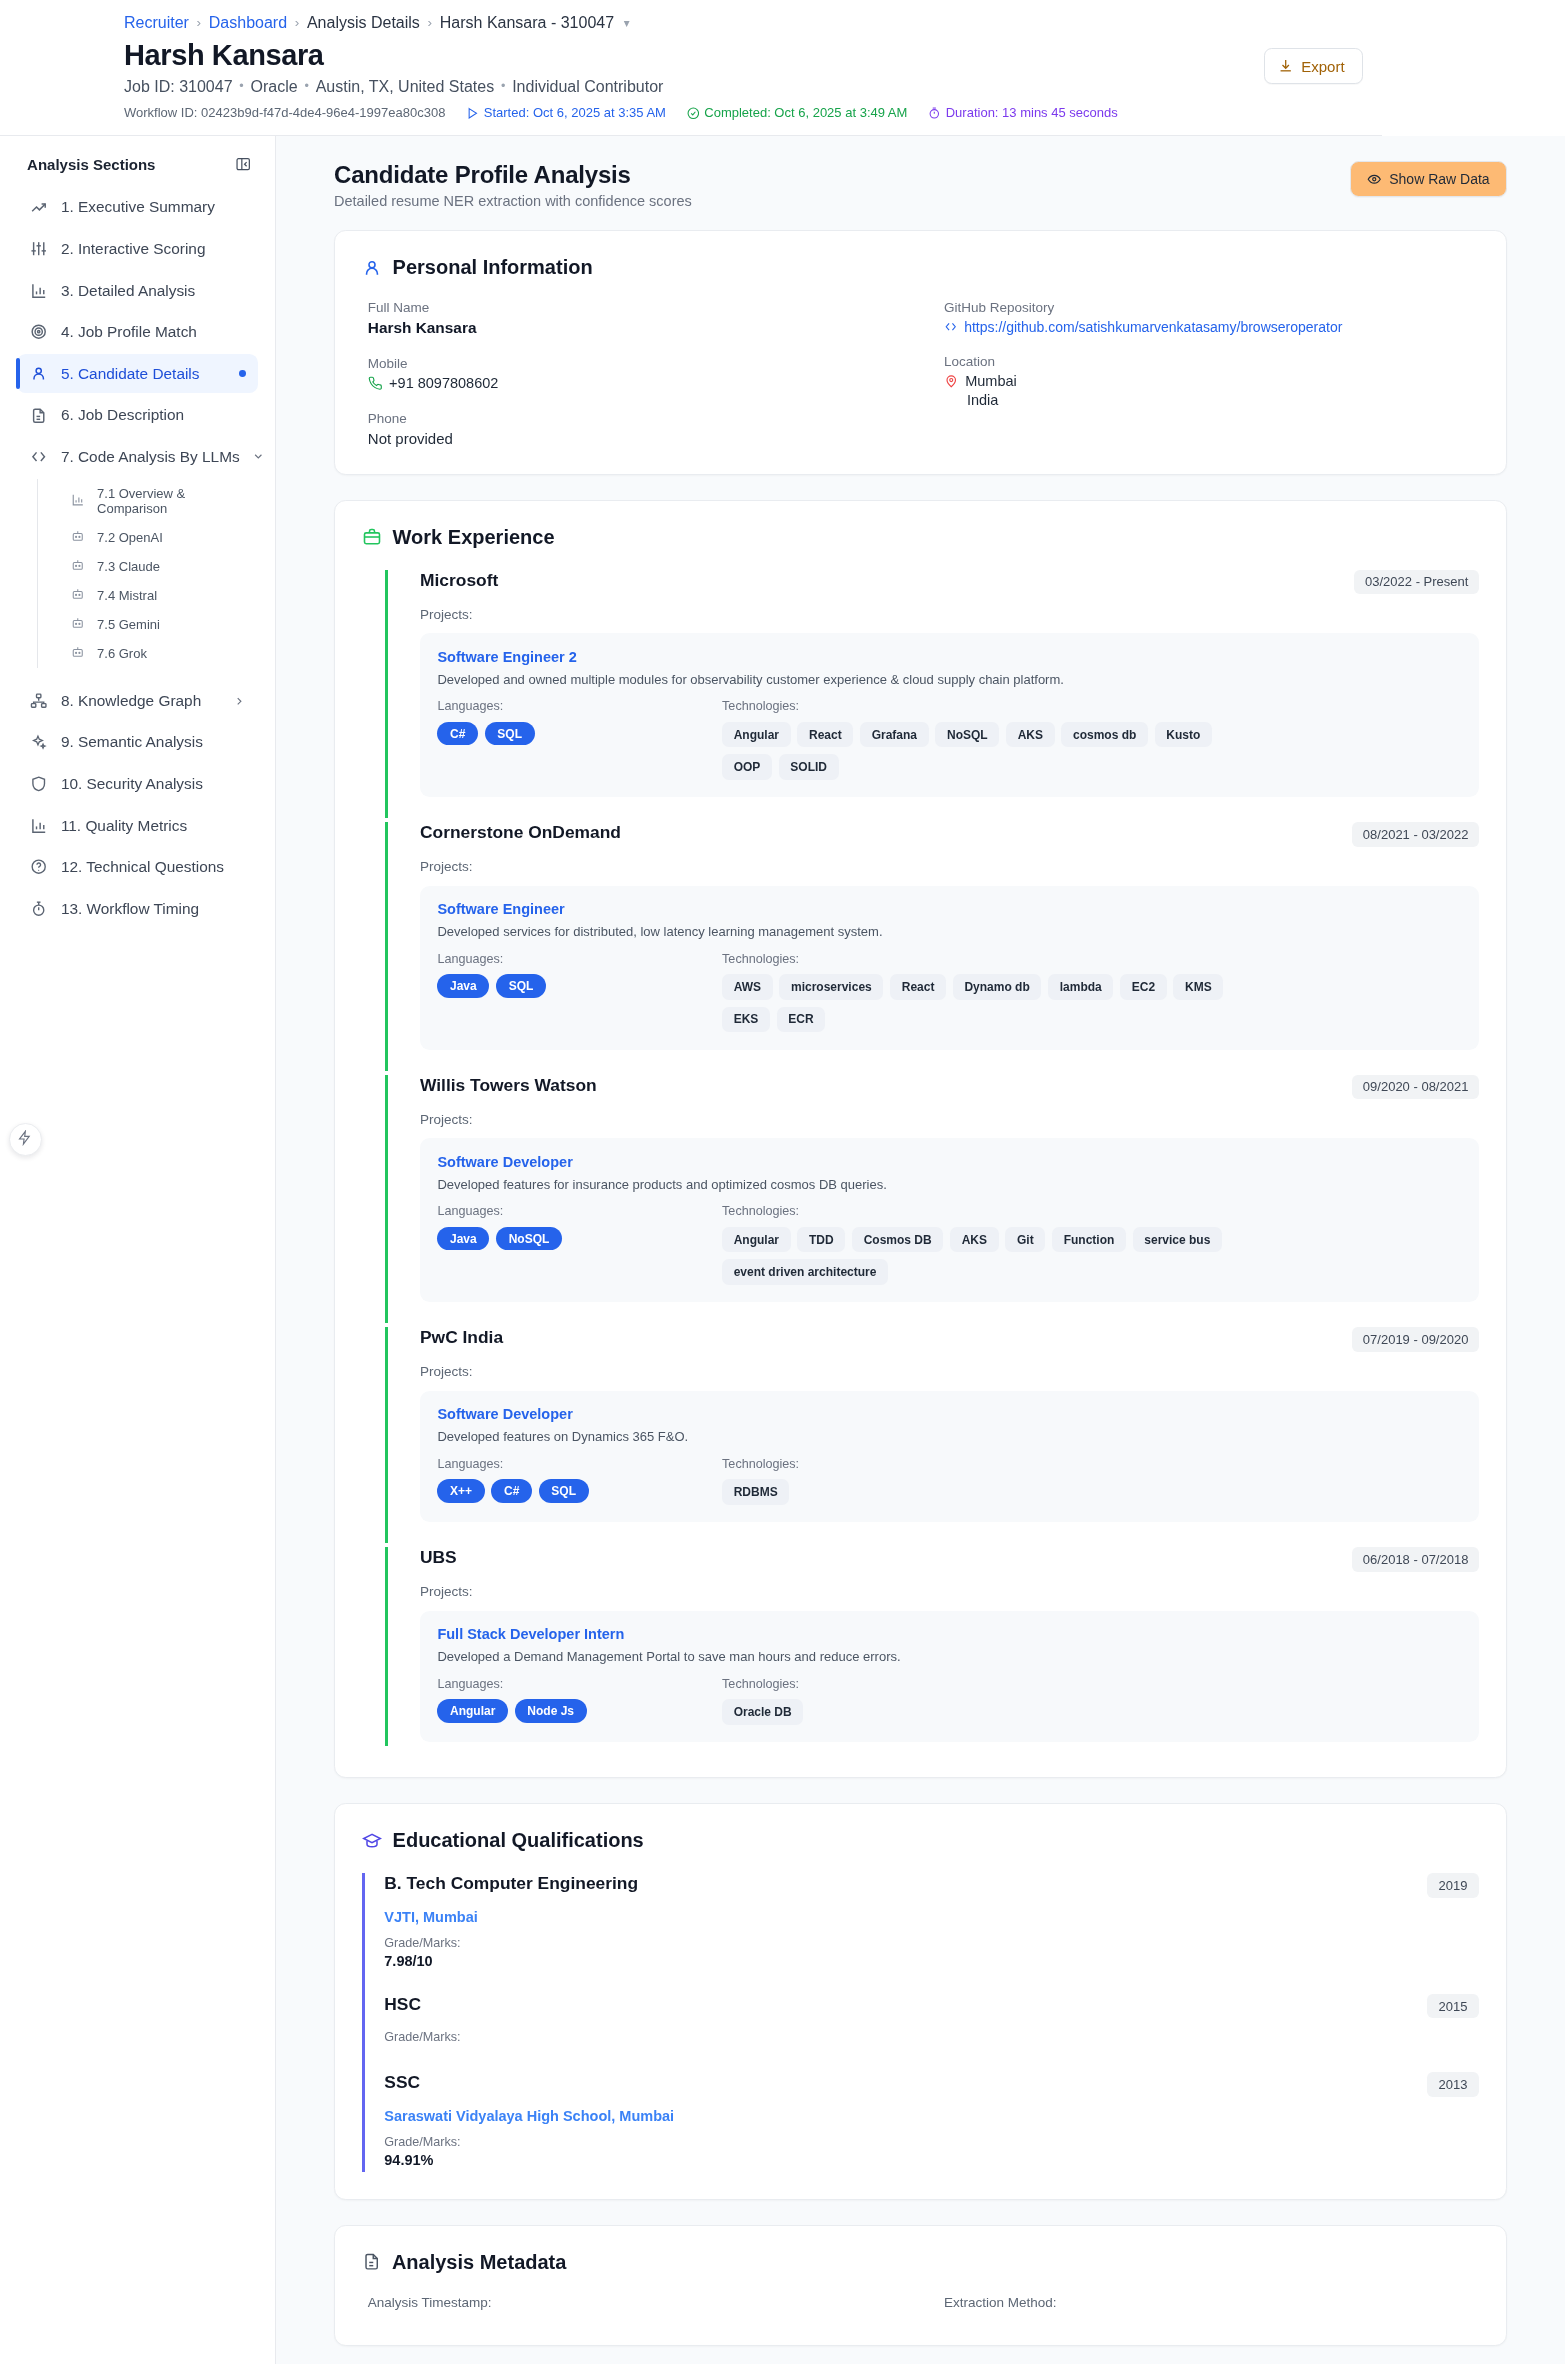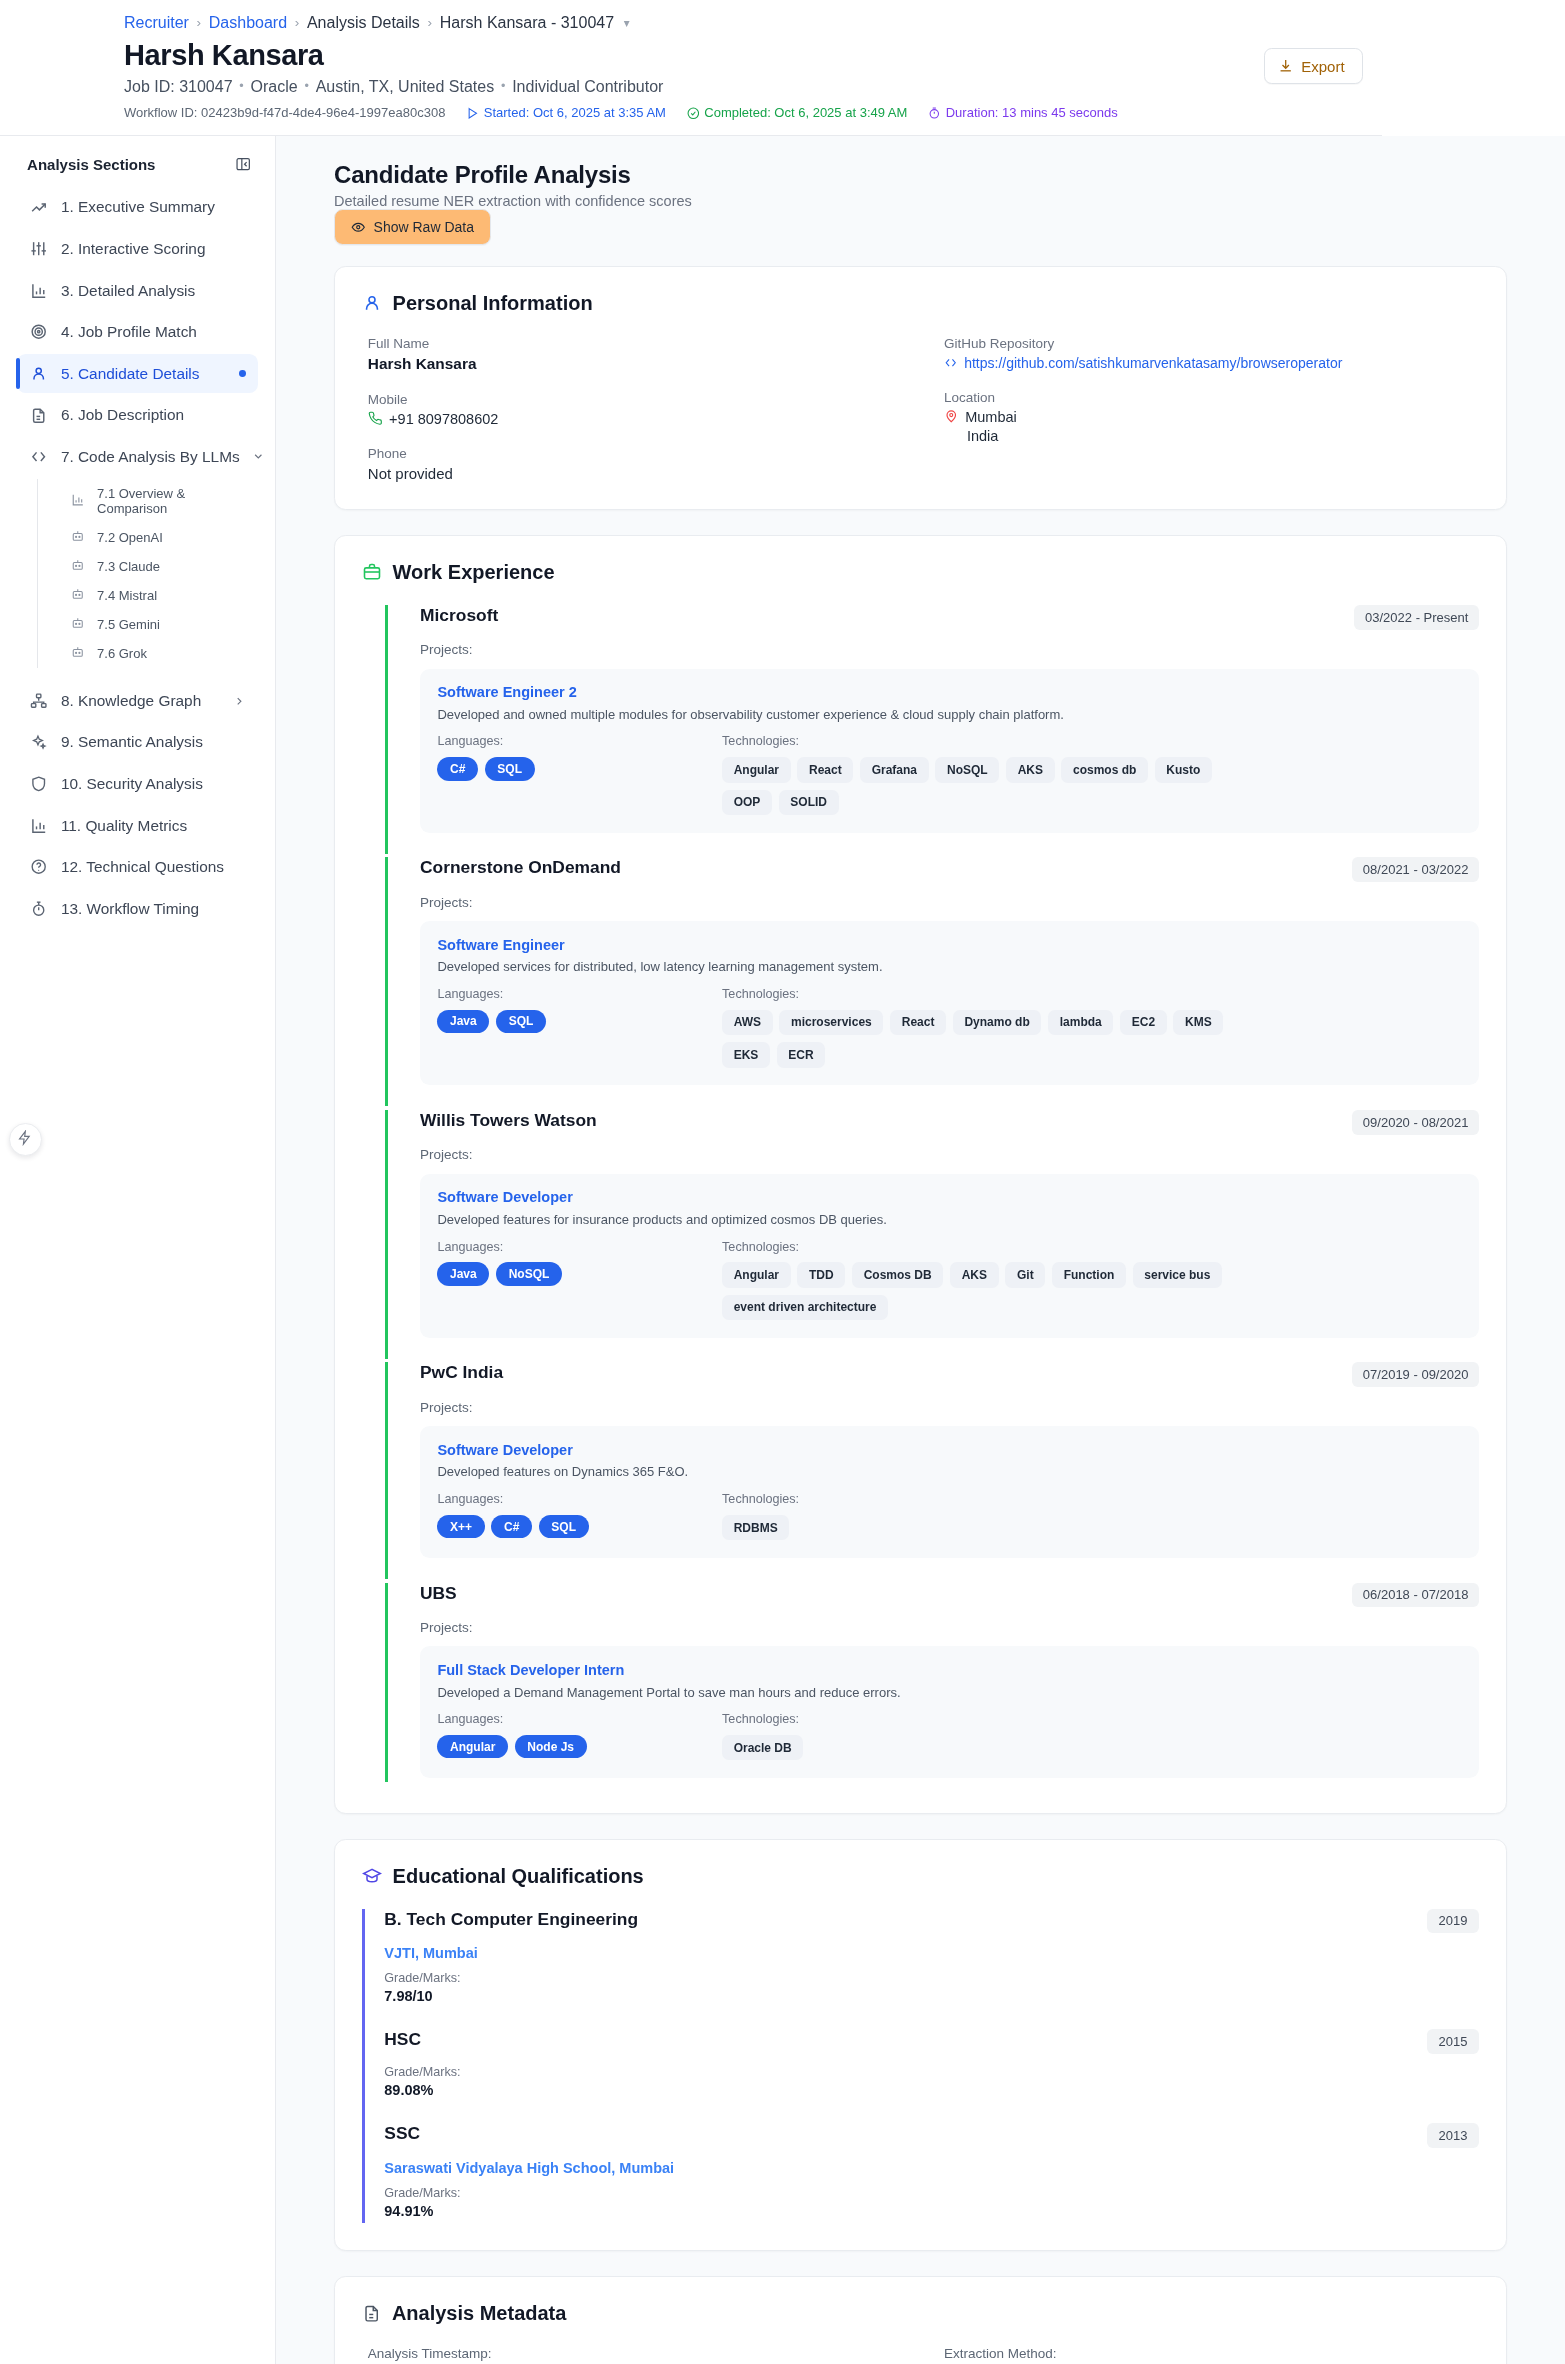--- a/index.html
+++ b/index.html
@@ -110,21 +110,21 @@
     background: #fff; border: 1px solid #ebedf0;
     display: flex; align-items: center; justify-content: center;
     box-shadow: 0 1.9px 5.8px rgba(16,24,40,0.10); cursor: pointer; color: #6b7280;
   }
 
   
   .main {
     flex: 1 1 auto; background: #f8fafc;
     padding: 25px 58px 39px 58px;
   }
-  .main-head { display: flex; align-items: flex-start; justify-content: space-between; margin-bottom: 21px; flex-direction: column; }
+  .main-head { display: flex; align-items: flex-start; justify-content: space-between; margin-bottom: 21px; }
   .main-title { font-size: 24px; font-weight: bold; color: #121826; letter-spacing: -0.2px; }
   .main-sub { font-size: 14.5px; color: #6b7280; margin-top: 3.9px; }
   .rawdata-btn {
     display: inline-flex; align-items: center; gap: 7.7px;
     border: 1px solid #e4e7ec; border-radius: 8.7px; background: #fdba74;
     padding: 8.7px 16.4px; font-size: 14px; color: #1f2937; cursor: pointer;
     box-shadow: 0 1px 1px rgba(16,24,40,0.03);
   }
 
   .card {
@@ -787,21 +787,20 @@
         <div class="edu-gl">Grade/Marks:</div>
         <div class="edu-gv">7.98/10</div>
       </div>
 
       <div class="edu">
         <div class="edu-head">
           <span class="edu-degree">HSC</span>
           <span class="edu-year">2015</span>
         </div>
         <div class="edu-gl">Grade/Marks:</div>
-        <div class="edu-gv">89.08%</div>
       </div>
 
       <div class="edu">
         <div class="edu-head">
           <span class="edu-degree">SSC</span>
           <span class="edu-year">2013</span>
         </div>
         <div class="edu-inst">Saraswati Vidyalaya High School, Mumbai</div>
         <div class="edu-gl">Grade/Marks:</div>
         <div class="edu-gv">94.91%</div>

